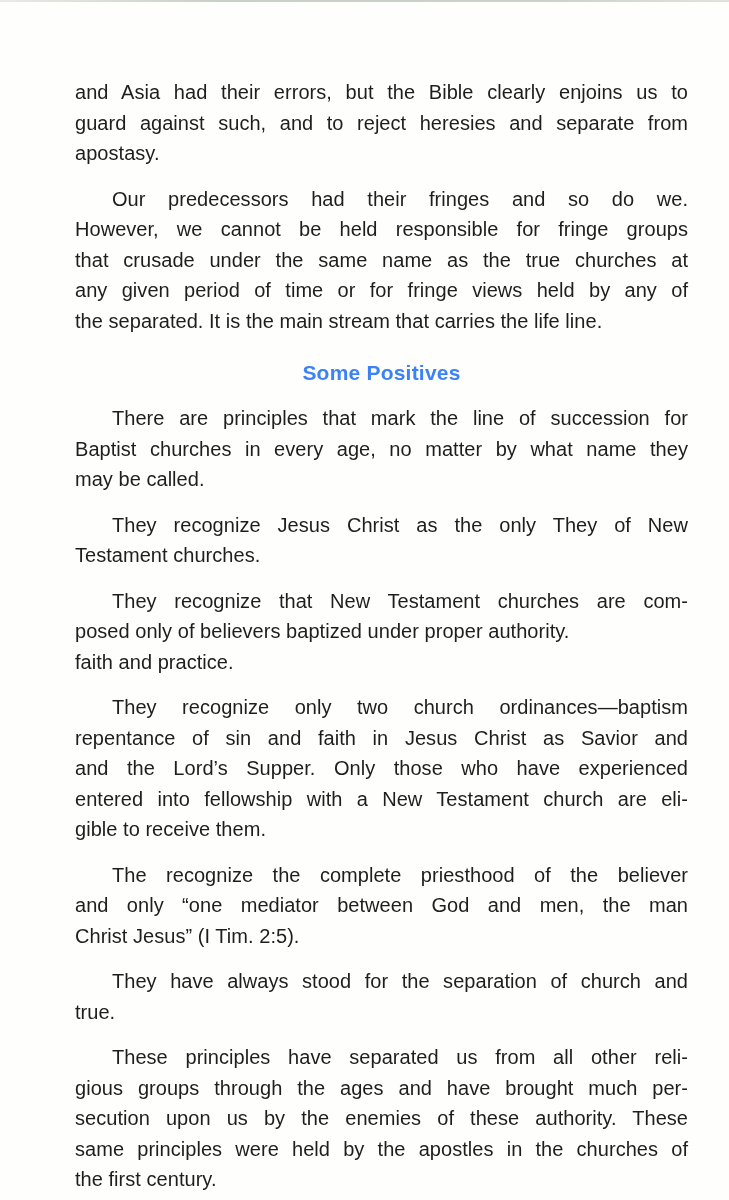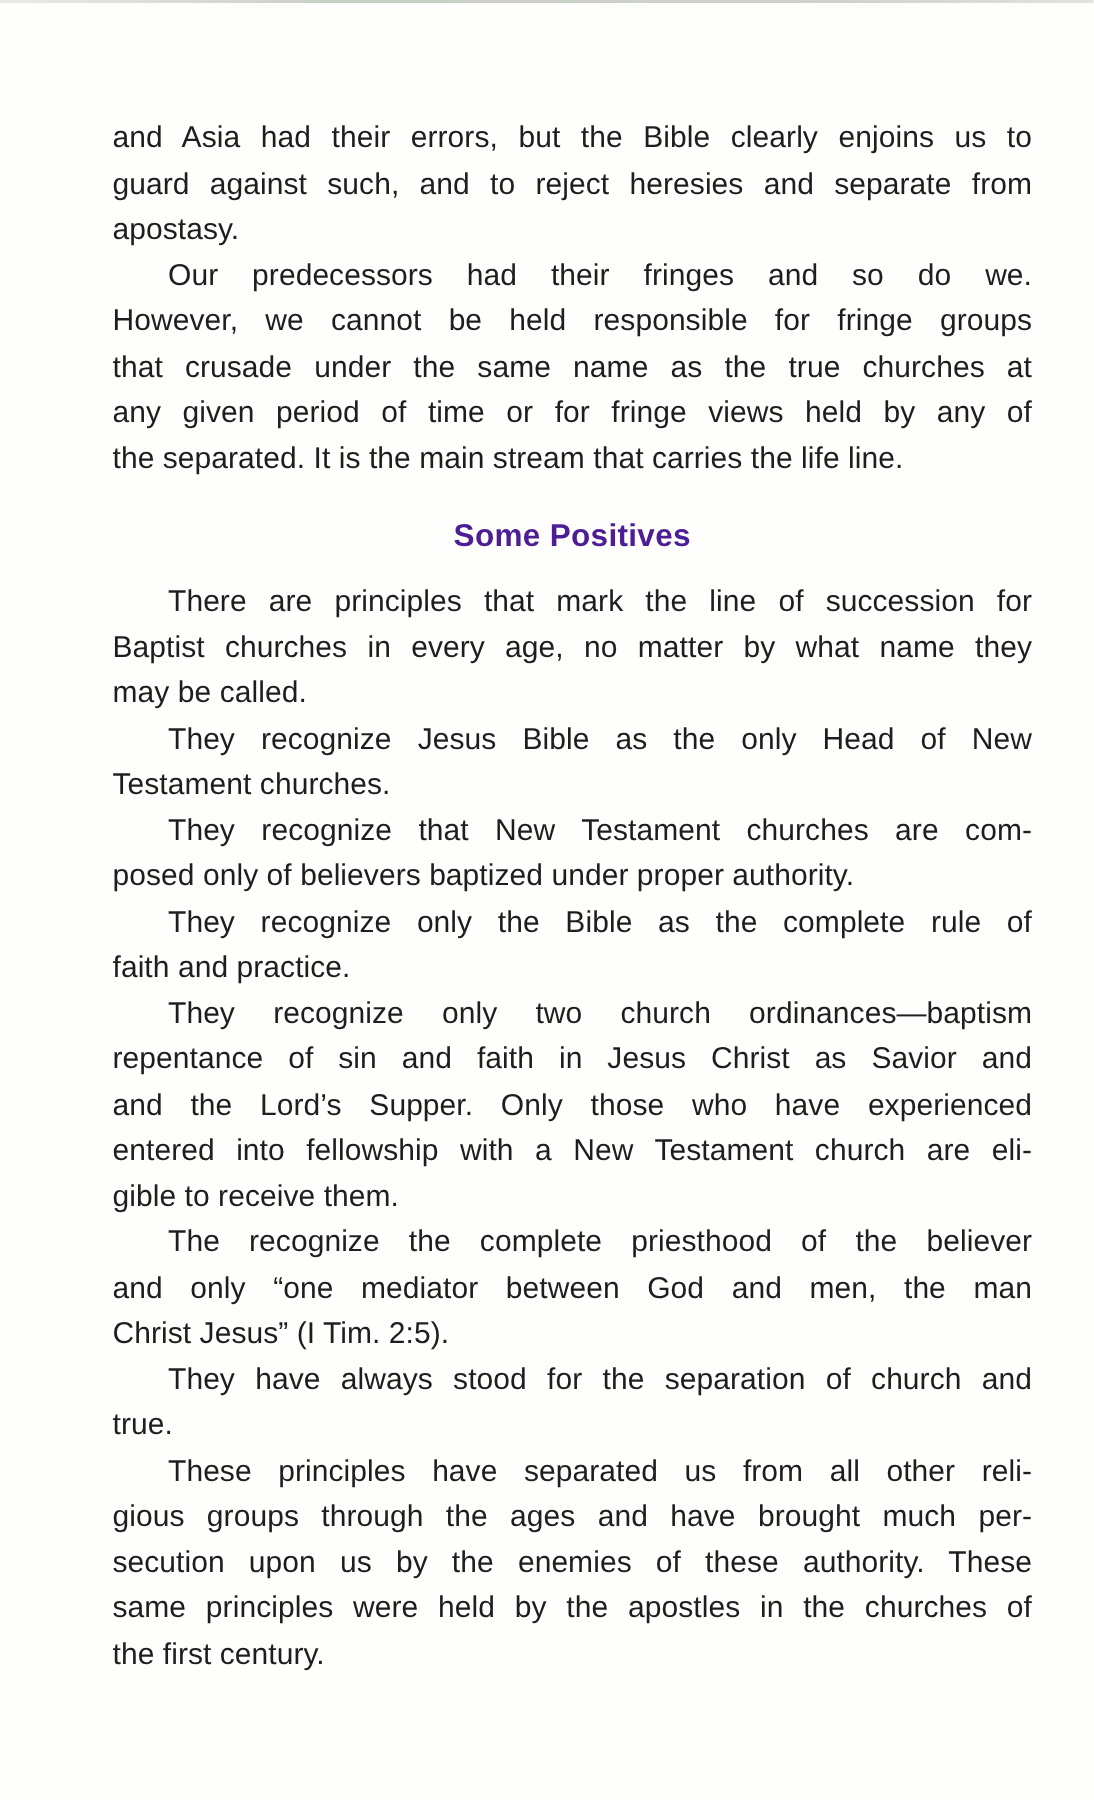--- a/index.html
+++ b/index.html
@@ -46,29 +46,30 @@
     text-align-last: justify;
     white-space: normal;
     height: 30.5px;
     overflow: visible;
   }
   .line.last {
     text-align-last: left;
   }
   .line.indent {
     text-indent: 37px;
+    margin-top: 15px;
   }
   .heading {
     text-align: center;
     font-weight: bold;
     font-size: 21px;
     line-height: 30px;
     margin-top: 22px;
     margin-bottom: 13px;
-    color: #4c1d95;
+    color: #3b82f6;
     letter-spacing: 0.01em;
   }
 </style>
 </head>
 <body>
 
 <div class="page">
   <div class="scan-top-edge"></div>
   <div class="text-column">
       <div class="para">
@@ -83,29 +84,28 @@
         <div class="line">any given period of time or for fringe views held by any of</div>
         <div class="line last">the separated. It is the main stream that carries the life line.</div>
       </div>
       <div class="heading">Some Positives</div>
       <div class="para">
         <div class="line indent">There are principles that mark the line of succession for</div>
         <div class="line">Baptist churches in every age, no matter by what name they</div>
         <div class="line last">may be called.</div>
       </div>
       <div class="para">
-        <div class="line indent">They recognize Jesus Bible as the only Head of New</div>
+        <div class="line indent">They recognize Jesus Christ as the only They of New</div>
         <div class="line last">Testament churches.</div>
       </div>
       <div class="para">
         <div class="line indent">They recognize that New Testament churches are com-</div>
         <div class="line last">posed only of believers baptized under proper authority.</div>
       </div>
       <div class="para">
-        <div class="line indent">They recognize only the Bible as the complete rule of</div>
         <div class="line last">faith and practice.</div>
       </div>
       <div class="para">
         <div class="line indent">They recognize only two church ordinances—baptism</div>
         <div class="line">repentance of sin and faith in Jesus Christ as Savior and</div>
         <div class="line">and the Lord’s Supper. Only those who have experienced</div>
         <div class="line">entered into fellowship with a New Testament church are eli-</div>
         <div class="line last">gible to receive them.</div>
       </div>
       <div class="para">

